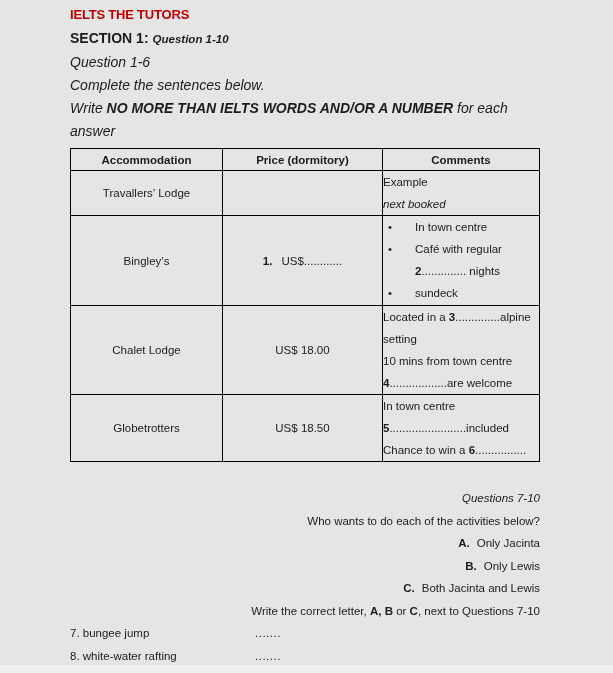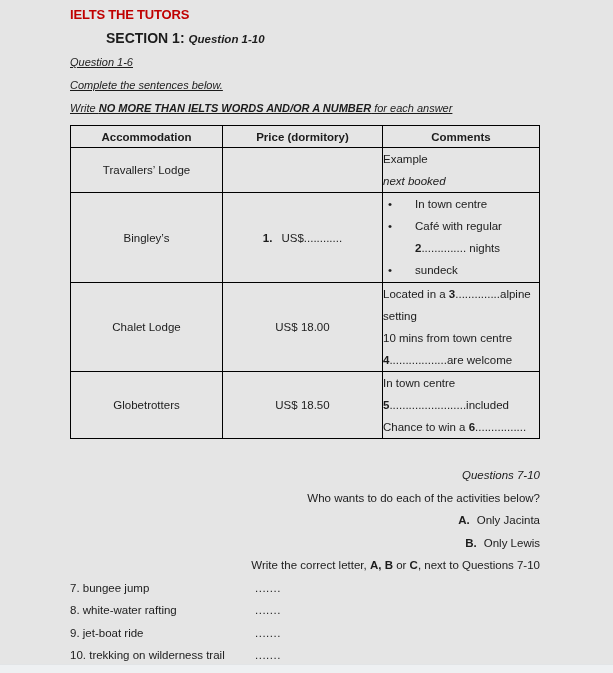--- a/index.html
+++ b/index.html
@@ -15,25 +15,25 @@
   .page { position: absolute; inset: 0; background: #e5e5e5; }
   .content { padding: 3px 0 0 70px; width: 540px; }
 
   .brand {
     color: #C00000;
     font-weight: bold;
     font-size: 13px;
     line-height: 23px;
     letter-spacing: -0.2px;
   }
-  .section-line { line-height: 24px; margin-left: 36px; }
+  .section-line { line-height: 24px; }
   .section-label { font-weight: bold; font-size: 14px; }
   .section-range { font-weight: bold; font-style: italic; font-size: 11.5px; margin-left: 4px; }
 
-  .hline { font-size: 11px; font-style: italic; line-height: 23px; text-decoration: underline; }
+  .hline { font-size: 14px; font-style: italic; line-height: 23px; }
   .hline .bold { font-weight: bold; }
 
   table.acc-table {
     border-collapse: collapse;
     table-layout: fixed;
     margin-top: 5px;
     font-size: 11.5px;
   }
   .acc-table th, .acc-table td {
     border: 1.5px solid #000000;
@@ -186,20 +186,23 @@
     <div class="lower">
       <p class="q-title">Questions 7-10</p>
       <p>Who wants to do each of the activities below?</p>
 
       <p class="option-line">
         <span class="option-letter">A.</span><span>Only Jacinta</span>
       </p>
       <p class="option-line">
         <span class="option-letter">B.</span><span>Only Lewis</span>
       </p>
+      <p class="option-line">
+        <span class="option-letter">C.</span><span>Both Jacinta and Lewis</span>
+      </p>
 
       <p>
         <span>Write the correct letter, </span><span class="bold">A, B</span><span> or </span><span class="bold">C</span><span>, next to Questions 7-10</span>
       </p>
 
       <div class="answer-row">
         <span class="answer-label">7. bungee jump</span>
         <span class="answer-dots">.......</span>
       </div>
       <div class="answer-row">

